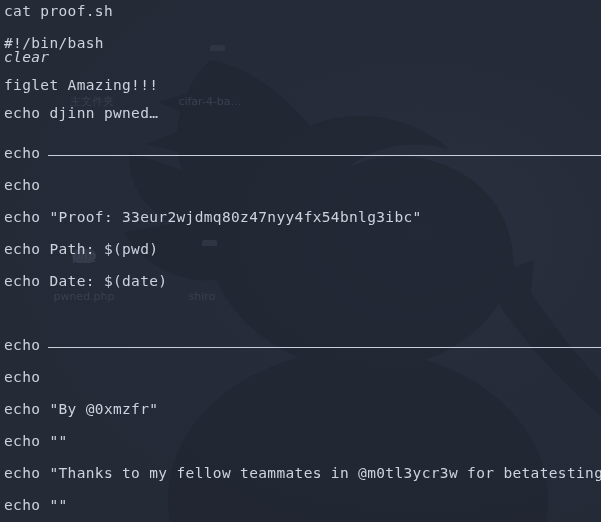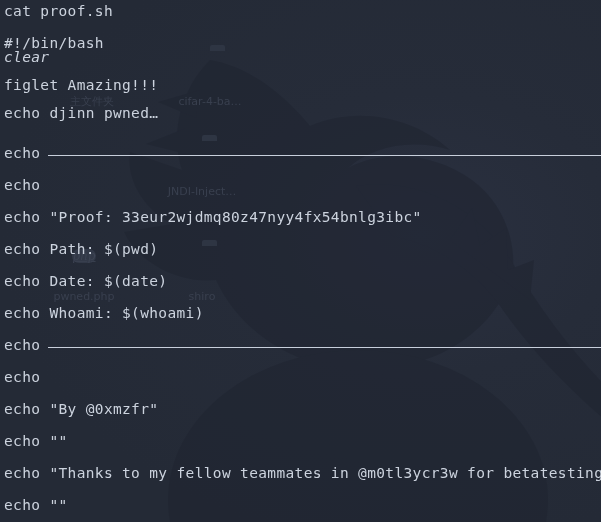--- a/index.html
+++ b/index.html
@@ -157,24 +157,20 @@
     </div>
 
     <div class="desk-icon" style="left:50px;top:50px;">
       <span class="glyph"><span class="icon-home"></span></span>
       <span class="label">主文件夹</span>
     </div>
     <div class="desk-icon" style="left:168px;top:50px;">
       <span class="glyph"><span class="icon-folder"></span></span>
       <span class="label">cifar-4-ba…</span>
     </div>
-    <div class="desk-icon" style="left:160px;top:140px;">
-      <span class="glyph"><span class="icon-folder"></span></span>
-      <span class="label">JNDI-Inject…</span>
-    </div>
     <div class="desk-icon" style="left:42px;top:245px;">
       <span class="glyph"><span class="icon-php">php</span></span>
       <span class="label">pwned.php</span>
     </div>
     <div class="desk-icon" style="left:160px;top:245px;">
       <span class="glyph"><span class="icon-folder"></span></span>
       <span class="label">shiro</span>
     </div>
   </div>
 
@@ -183,21 +179,20 @@
       <div class="line" style="top: 18px; margin-top: 16px;">#!/bin/bash</div>
       <div class="line" style="top: 48px; font-style: italic;">clear</div>
       <div class="line" style="top: 76px;">figlet Amazing!!!</div>
       <div class="line" style="top: 104px;">echo djinn pwned…</div>
       <div class="line" style="top: 144px;">echo</div>
       <div class="rule" style="top: 155px;"></div>
       <div class="line" style="top: 176px;">echo</div>
       <div class="line" style="top: 208px;">echo "Proof: 33eur2wjdmq80z47nyy4fx54bnlg3ibc"</div>
       <div class="line" style="top: 272px;">echo Date: $(date)</div>
       <div class="line" style="top: 240px;">echo Path: $(pwd)</div>
-      <div class="line" style="top: 304px;">echo Whoami: $(whoami)</div>
       <div class="line" style="top: 336px;">echo</div>
       <div class="rule" style="top: 347px;"></div>
       <div class="line" style="top: 368px;">echo</div>
       <div class="line" style="top: 400px;">echo "By @0xmzfr"</div>
       <div class="line" style="top: 432px;">echo ""</div>
       <div class="line" style="top: 464px;">echo "Thanks to my fellow teammates in @m0tl3ycr3w for betatesting! :-)"</div>
       <div class="line" style="top: 496px;">echo ""</div>
     </div>
 
 </div>

